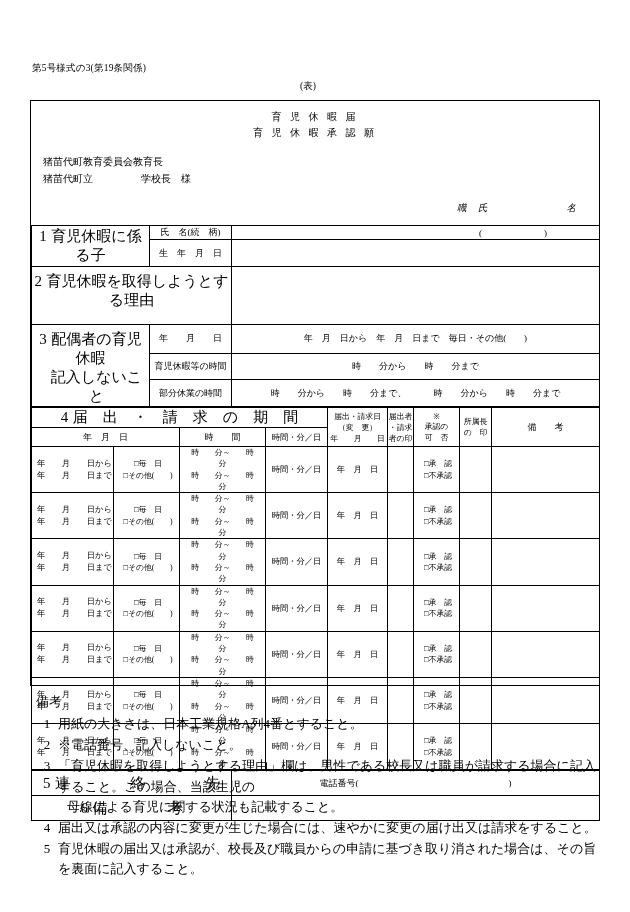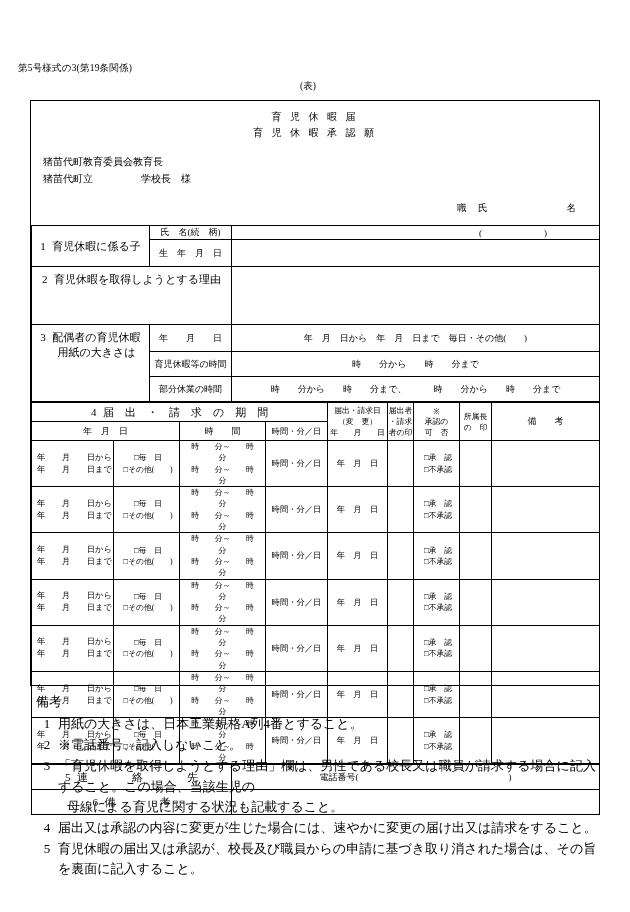--- a/index.html
+++ b/index.html
@@ -16,21 +16,21 @@
     overflow: hidden;
   }
   .page {
     position: relative;
     width: 630px;
     height: 912px;
     box-sizing: border-box;
   }
   .form-no {
     position: absolute;
-    left: 18px;
+    left: 32px;
     top: 62px;
     font-size: 9.5px;
     letter-spacing: 0.2px;
   }
   .omote {
     position: absolute;
     left: 300px;
     top: 80px;
     font-size: 9.5px;
   }
@@ -60,40 +60,41 @@
   .addr-line2 .gap {
     display: inline-block;
     width: 48px;
   }
   .shoku {
     margin-top: 14px;
     margin-right: 22px;
     text-align: right;
     font-size: 9.5px;
     letter-spacing: 1px;
+    font-style: italic;
   }
   .shoku .sp2 { display:inline-block; width: 78px; }
 
   table.t {
     border-collapse: collapse;
     width: 100%;
     font-size: 9px;
     table-layout: fixed;
   }
   table.t td, table.t th {
     border: 1px solid #000;
     padding: 0;
     vertical-align: middle;
     font-weight: normal;
     text-align: center;
   }
   .lbl {
     text-align: left;
     padding-left: 4px;
-    font-size: 11px;
+    font-size: 15px;
   }
   .num {
     display: inline-block;
     width: 12px;
     text-align: left;
   }
   .cell-pad { padding: 3px 4px; }
   .left { text-align: left; }
   .tiny { font-size: 8.3px; }
   .vtiny { font-size: 7.8px; }
@@ -181,21 +182,21 @@
         <tr>
           <td colspan="2" class="lbl" style="height:52px;vertical-align:top;padding-top:5px;">
             <span class="num">2</span><span>育児休暇を取得しようとする理由</span>
           </td>
           <td></td>
         </tr>
 
         <tr>
           <td rowspan="3" class="lbl" style="vertical-align:top;padding-top:5px;">
             <span class="num">3</span><span>配偶者の育児休暇</span>
-            <div style="padding-left:12px;">用紙の大きさは</div>
+            <div style="padding-left:12px;">記入しないこと</div>
           </td>
           <td class="left cell-pad" style="height:26px;">年　　月　　日</td>
           <td class="left cell-pad">年　月　日から　年　月　日まで　毎日・その他(　　)</td>
         </tr>
         <tr>
           <td class="left cell-pad" style="height:24px;">育児休暇等の時間</td>
           <td class="left cell-pad">時　　分から　　時　　分まで</td>
         </tr>
         <tr>
           <td class="left cell-pad" style="height:24px;">部分休業の時間</td>

